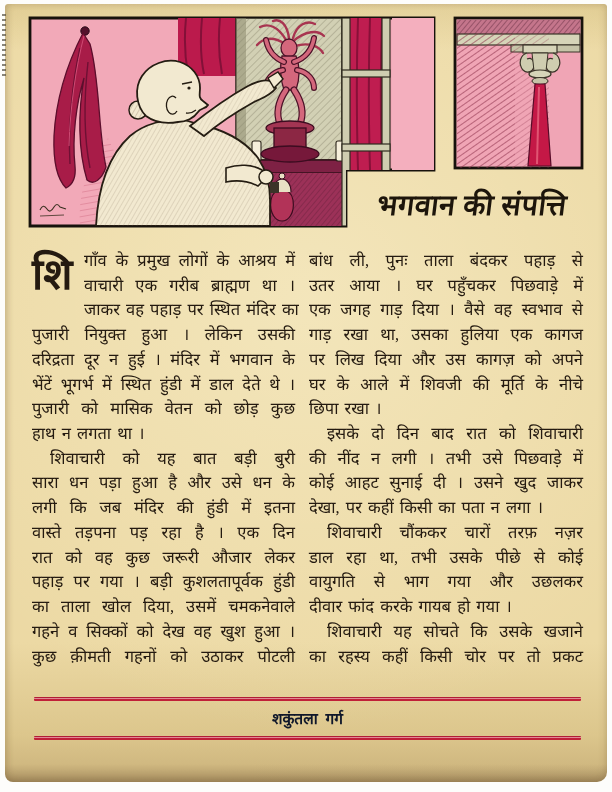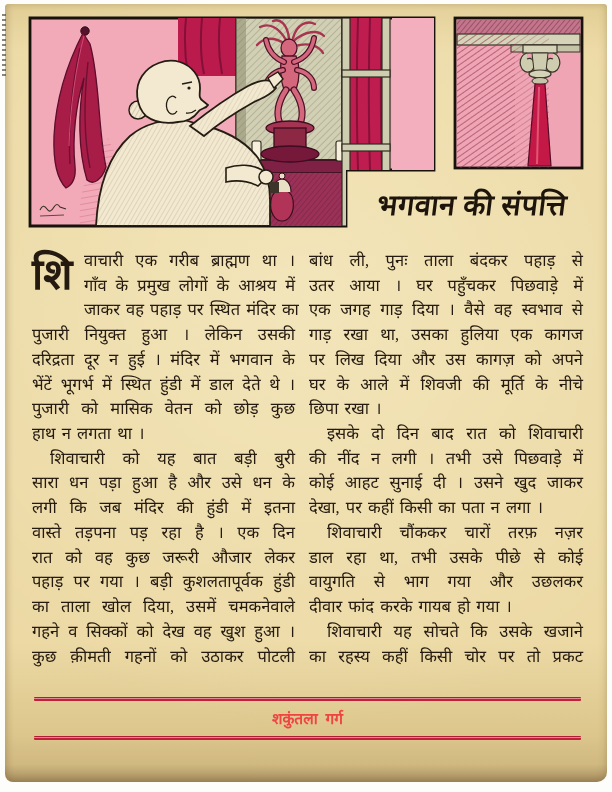--- a/index.html
+++ b/index.html
@@ -54,21 +54,21 @@
   }
   .rule{
     position:absolute;left:34px;width:547px;height:4px;
     background:linear-gradient(to bottom,#b01d36 0 1.5px,#e08894 1.5px 2.4px,#c02038 2.4px 4px);
     border-radius:1px;
   }
   .rule-top{top:697px;}
   .rule-bottom{top:736px;}
   .author{
     position:absolute;left:34px;top:707px;width:547px;height:24px;
-    text-align:center;font-size:15.5px;font-weight:bold;color:#ef4444;
+    text-align:center;font-size:15.5px;font-weight:bold;color:#0f172a;
     word-spacing:4px;line-height:24px;
   }
 </style>
 </head>
 <body>
 
 <div class="scan">
   <div class="paper"></div>
   <div class="spine-marks"></div>
 
@@ -232,22 +232,22 @@
           <line x1="512" y1="74" x2="510" y2="151" stroke="#e8657f" stroke-width="2" opacity=".8"></line>
         </g>
       </g>
     </g>
   </svg>
 
   <h1 class="story-title">भगवान की संपत्ति</h1>
 
   <div class="col col-left">
     <span class="dropcap">शि</span>
-  <div class="line">वाचारी एक गरीब ब्राह्मण था ।</div>
-      <div class="line">गाँव के प्रमुख लोगों के आश्रय में</div>
+  <div class="line">गाँव के प्रमुख लोगों के आश्रय में</div>
+      <div class="line">वाचारी एक गरीब ब्राह्मण था ।</div>
       <div class="line">जाकर वह पहाड़ पर स्थित मंदिर का</div>
       <div class="line">पुजारी नियुक्त हुआ ।  लेकिन उसकी</div>
       <div class="line">दरिद्रता दूर न हुई ।  मंदिर में भगवान के</div>
       <div class="line">भेंटें भूगर्भ में स्थित हुंडी में डाल देते थे ।</div>
       <div class="line">पुजारी को मासिक वेतन को छोड़ कुछ</div>
       <div class="line last">हाथ न लगता था ।</div>
       <div class="line indent">शिवाचारी को यह बात बड़ी बुरी</div>
       <div class="line">सारा धन पड़ा हुआ है और उसे धन के</div>
       <div class="line">लगी कि जब मंदिर की हुंडी में इतना</div>
       <div class="line">वास्ते तड़पना पड़ रहा है ।  एक दिन</div>

